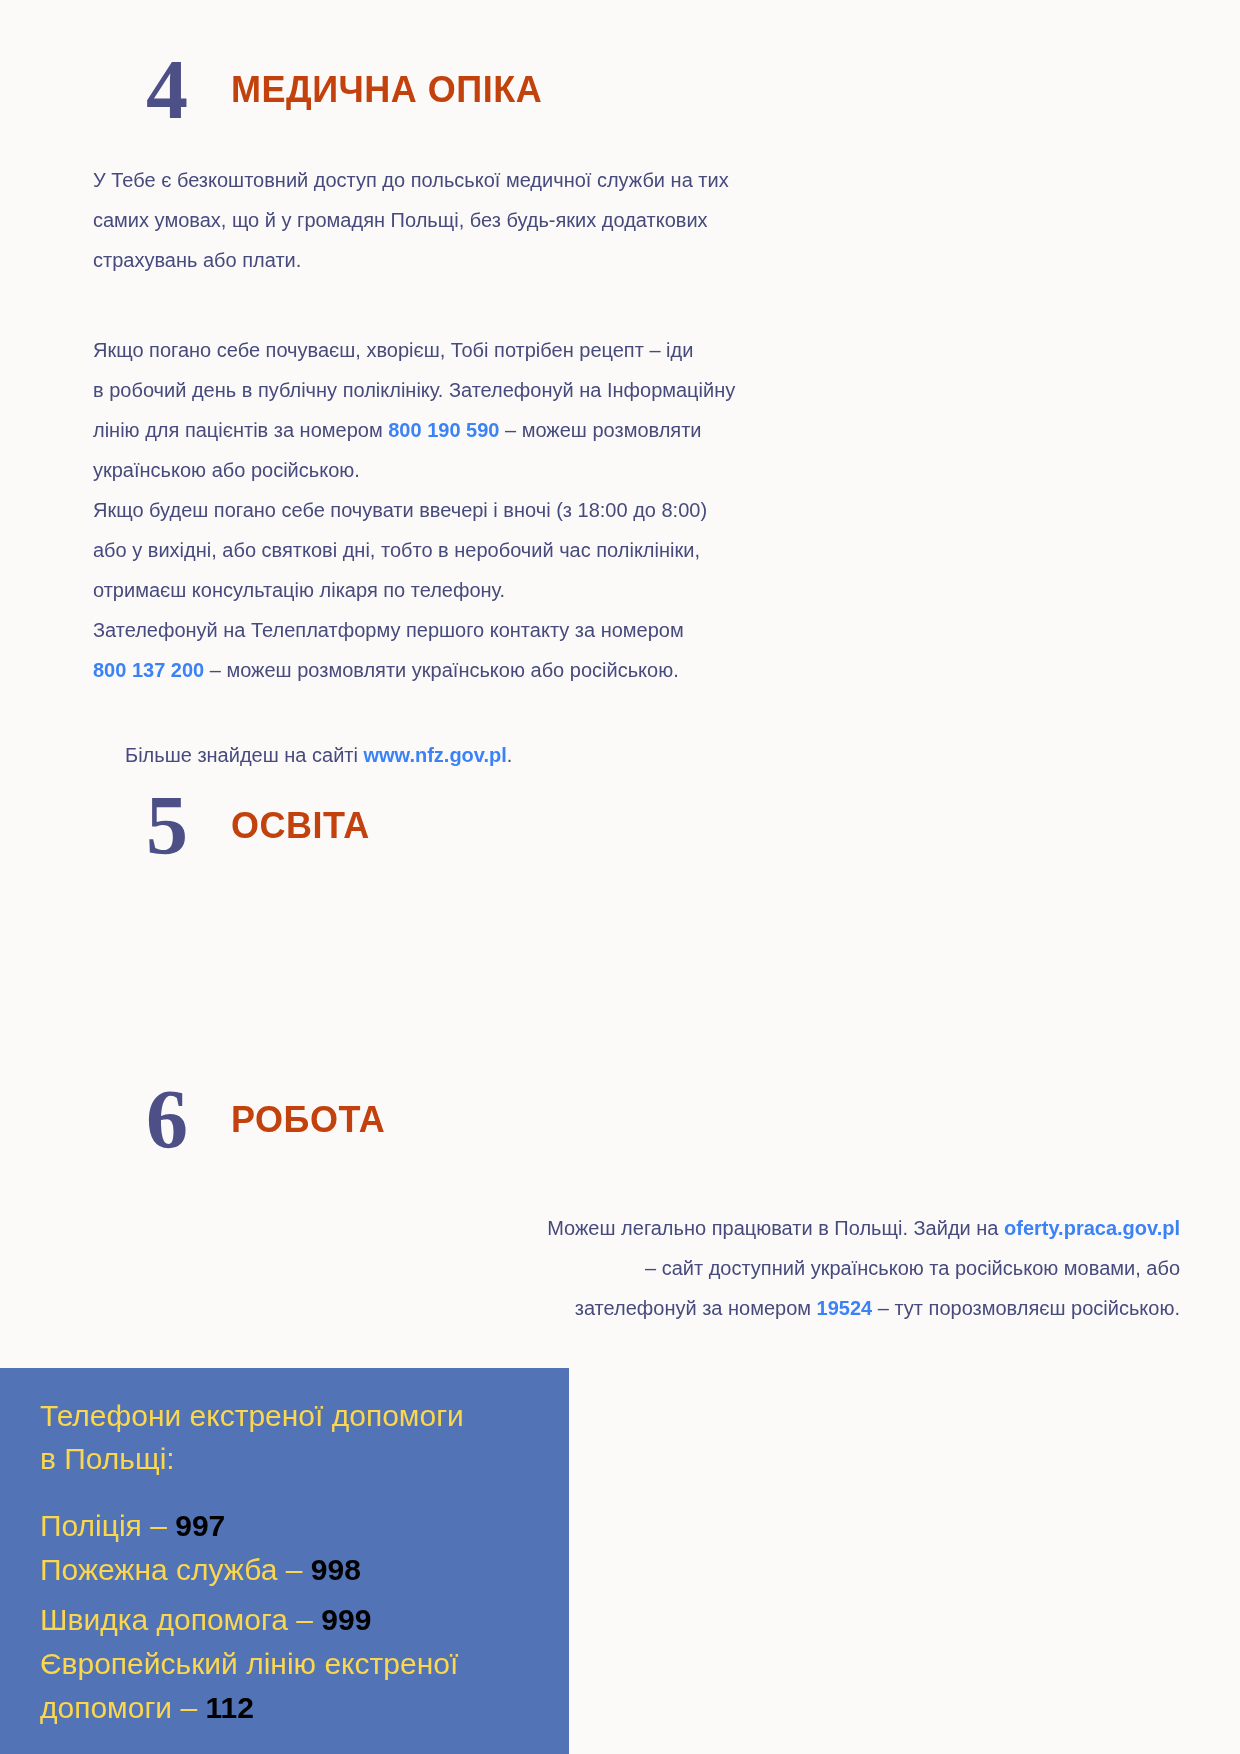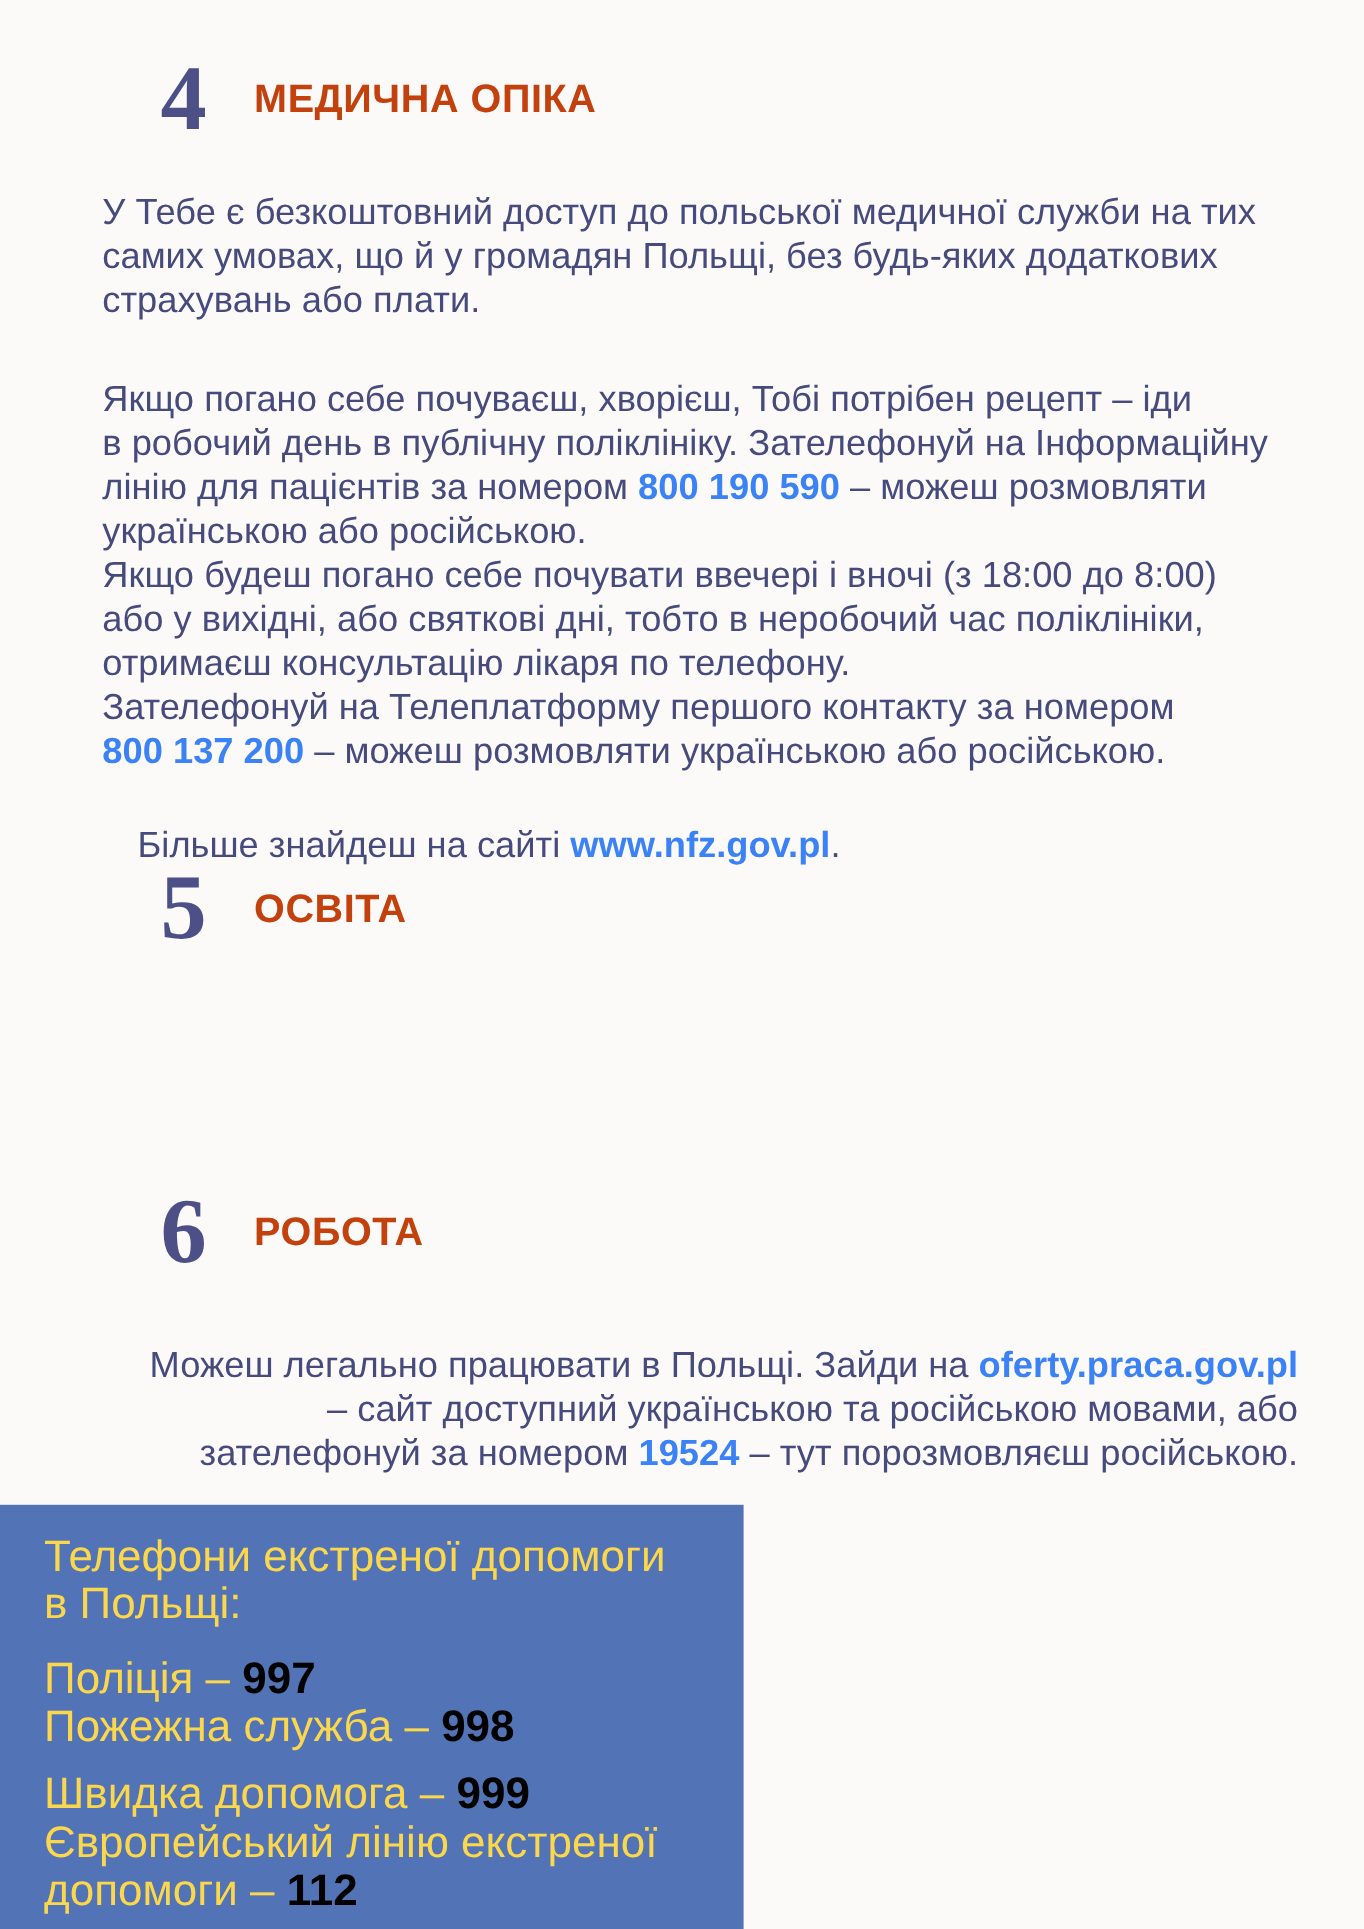--- a/index.html
+++ b/index.html
@@ -22,40 +22,40 @@
     color:#4d5087;
   }
   .sec-title {
     margin:13px;
     font-size:36px; font-weight:700;
     letter-spacing:0.5px;
     color:#c2410c;
   }
   .para {
     position:absolute; left:93px; right:60px;
-    font-size:33px; line-height:40px;
+    font-size:20px; line-height:40px;
     white-space:pre-line;
   }
   .para strong, .em-item strong, .info strong { font-weight:700; color:#3b82f6; }
   .footer {
     position:absolute; left:0; bottom:0;
     width:100%; height:386px;
     display:flex;
   }
   .footer-left {
-    width:676px; box-sizing:border-box;
+    width:569px; box-sizing:border-box;
     background:#5273b5;
     color:#fbd74d;
     padding:26px 30px 0 40px;
-    font-size:40px;
+    font-size:30px;
   }
   .footer-heading { line-height:43px; white-space:pre-line; }
   .em-list { margin-top:24px; }
   .em-item { line-height:44px; white-space:pre-line; }
-  .em-item.spaced { margin-top:17px; }
+  .em-item.spaced { margin-top:6px; }
   .em-item strong, .footer-left strong { color:#000000; }
   .footer-right {
     flex:1; box-sizing:border-box;
     position:relative;
     background:#fdd84d;
     color:#47484e;
     text-align:right;
     padding:34px 37px 0 0;
     font-size:30px;
   }

